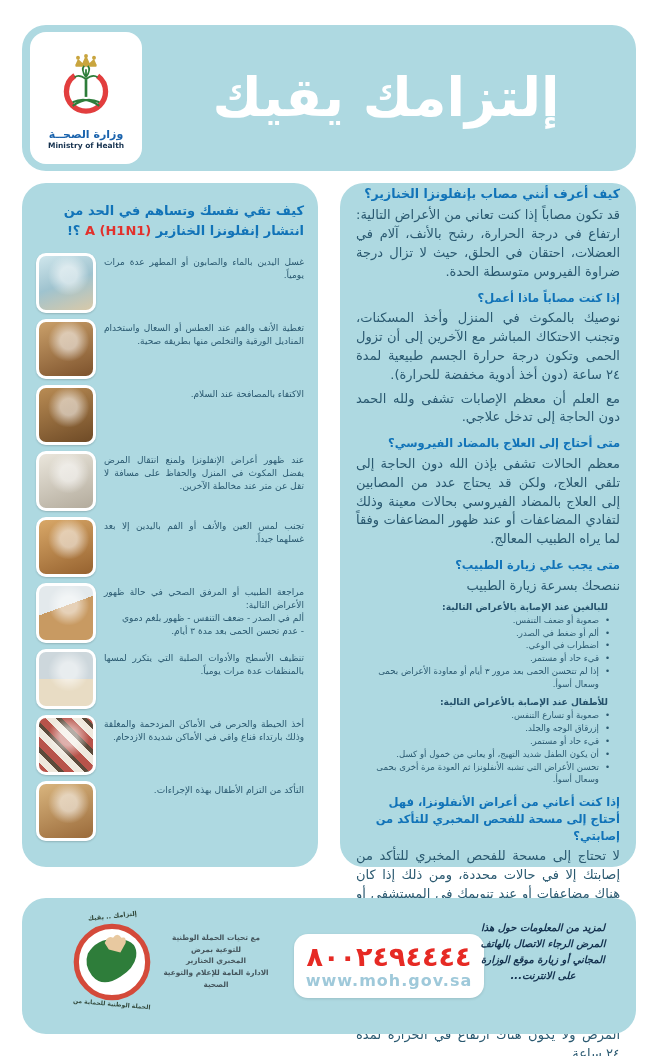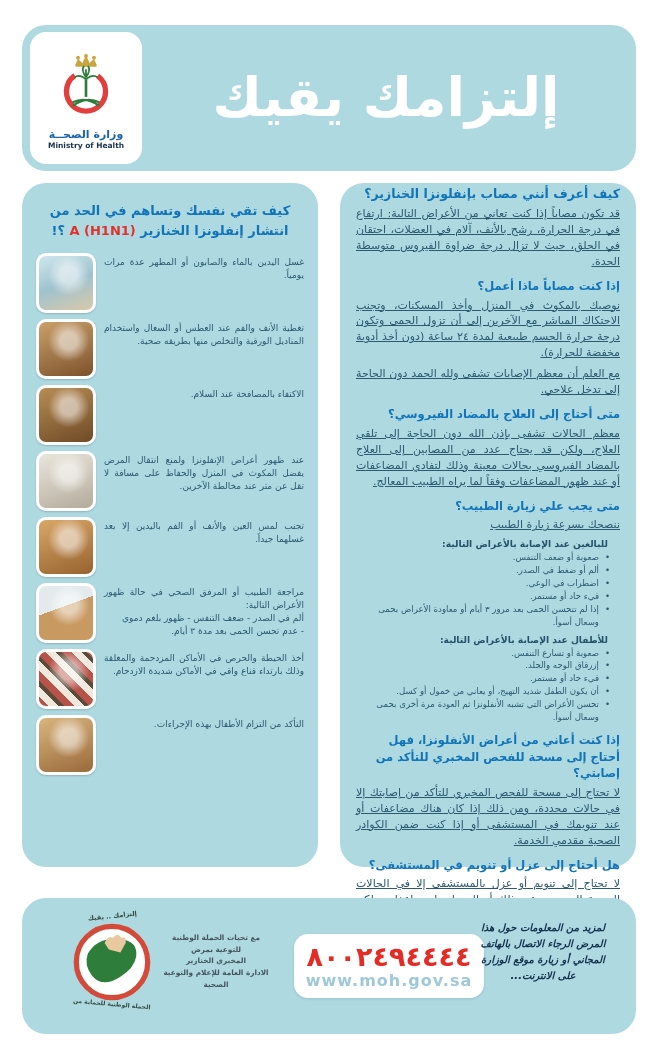--- a/index.html
+++ b/index.html
@@ -28,21 +28,21 @@
     display: flex; align-items: center; justify-content: center;
     color: #ffffff; font-size: 54px; font-weight: bold; letter-spacing: 1px;
     text-align: center; line-height: 1;
   }
 
   
   #col-prevention { left: 22px; top: 183px; width: 296px; height: 684px; padding: 14px 14px 10px; }
   #col-info       { left: 340px; top: 183px; width: 296px; height: 684px; padding: 2px 16px 10px; }
 
   .prev-heading {
-    color: #1173b8; font-size: 13px; font-weight: bold; text-align: center;
+    color: #1173b8; font-size: 13px; font-weight: bold; text-align: right;
     line-height: 1.55; margin: 4px 0 12px;
   }
   .prev-heading .red { color: #e2312c; }
 
   .item { display: flex; gap: 8px; margin-bottom: 6px; align-items: flex-start; }
   .item-text {
     flex: 1; color: #2a5970; font-size: 9px; line-height: 1.45;
     text-align: justify; white-space: pre-line; padding-top: 3px;
   }
   .thumb {
@@ -60,21 +60,21 @@
   .thumb[data-img="handshake-photo"]          { background: linear-gradient(160deg,#b98c54,#6e4a26); }
   .thumb[data-img="resting-at-home-photo"]    { background: linear-gradient(160deg,#eae6dc,#b3ab9c); }
   .thumb[data-img="avoid-touching-face-photo"]{ background: linear-gradient(160deg,#d9a868,#96622f); }
   .thumb[data-img="doctor-examination-photo"] { background: linear-gradient(160deg,#e3e9ec 0 40%,#c89a62 40% 100%); }
   .thumb[data-img="cleaning-surfaces-photo"]  { background: linear-gradient(180deg,#cdd7dc 0 50%,#e8dcc4 50% 100%); }
   .thumb[data-img="crowded-place-photo"]      { background: repeating-linear-gradient(45deg,#b8534a 0 7px,#efe8dd 7px 14px,#5c4a3a 14px 18px); }
   .thumb[data-img="child-wearing-mask-photo"] { background: linear-gradient(160deg,#ecdfc6,#cbb astonishing) , linear-gradient(160deg,#ecdfc6,#c9b291); }
 
   .q-heading { color: #1173b8; font-size: 11.5px; font-weight: bold; line-height: 1.45; margin: 8px 0 3px; text-align: right; }
   #col-info .q-heading:first-child { font-size: 12.5px; margin-top: 0; }
-  .body-p { color: #2a5970; font-size: 11px; line-height: 1.45; margin: 0 0 5px; text-align: justify; text-decoration: underline; }
+  .body-p { color: #2a5970; font-size: 13px; line-height: 1.45; margin: 0 0 5px; text-align: justify; }
   .sub-heading { color: #24516b; font-size: 9.2px; font-weight: bold; margin: 5px 12px 2px; }
   .bullets { list-style: none; margin: 0 0 4px; padding: 0 10px 0 0; }
   .bullets li { position: relative; color: #2a5970; font-size: 8.6px; line-height: 1.5; padding-right: 11px; }
   .bullets li::before { content: "•"; position: absolute; right: 0; top: 0; color: #2a5970; }
 
   
   #footer { left: 22px; top: 898px; width: 614px; height: 136px; }
   .campaign {
     position: absolute; left: 40px; top: 14px; width: 100px; height: 108px;
     display: flex; flex-direction: column; align-items: center;
@@ -147,20 +147,24 @@
     </div>
       <div class="item">
       <div class="item-text">تجنب لمس العين والأنف أو الفم باليدين إلا بعد غسلهما جيداً.</div>
       <div class="thumb" data-img="avoid-touching-face-photo"></div>
     </div>
       <div class="item">
       <div class="item-text">مراجعة الطبيب أو المرفق الصحي في حالة ظهور الأعراض التالية:
 ألم في الصدر - ضعف التنفس - ظهور بلغم دموي
 - عدم تحسن الحمى بعد مدة ٣ أيام.</div>
       <div class="thumb" data-img="doctor-examination-photo"></div>
+    </div>
+      <div class="item">
+      <div class="item-text">تنظيف الأسطح والأدوات الصلبة التي يتكرر لمسها بالمنظفات عدة مرات يومياً.</div>
+      <div class="thumb" data-img="cleaning-surfaces-photo"></div>
     </div>
       <div class="item">
       <div class="item-text">أخذ الحيطة والحرص في الأماكن المزدحمة والمغلقة وذلك بارتداء قناع واقي في الأماكن شديدة الازدحام.</div>
       <div class="thumb" data-img="crowded-place-photo"></div>
     </div>
       <div class="item">
       <div class="item-text">التأكد من التزام الأطفال بهذه الإجراءات.</div>
       <div class="thumb" data-img="child-wearing-mask-photo"></div>
     </div>
     </div>

